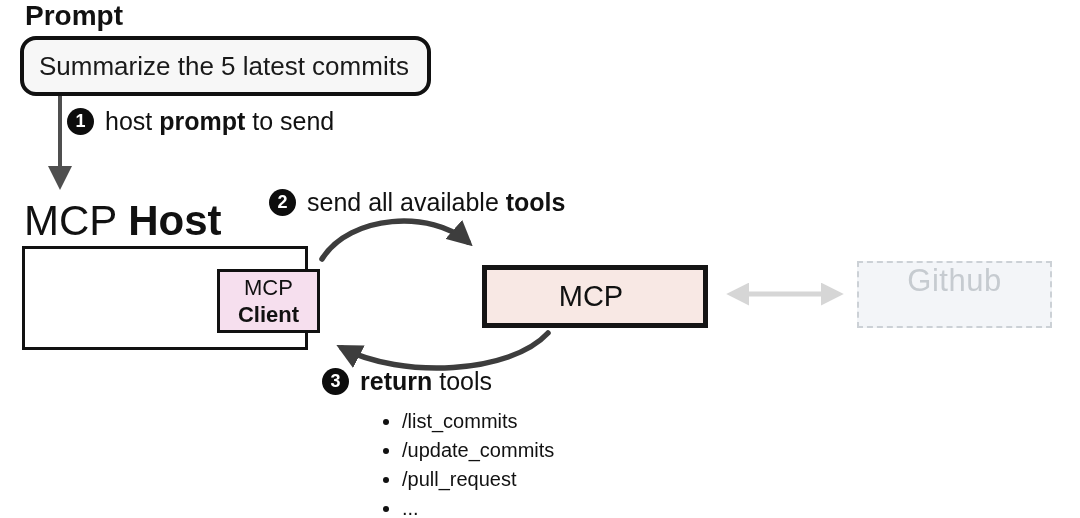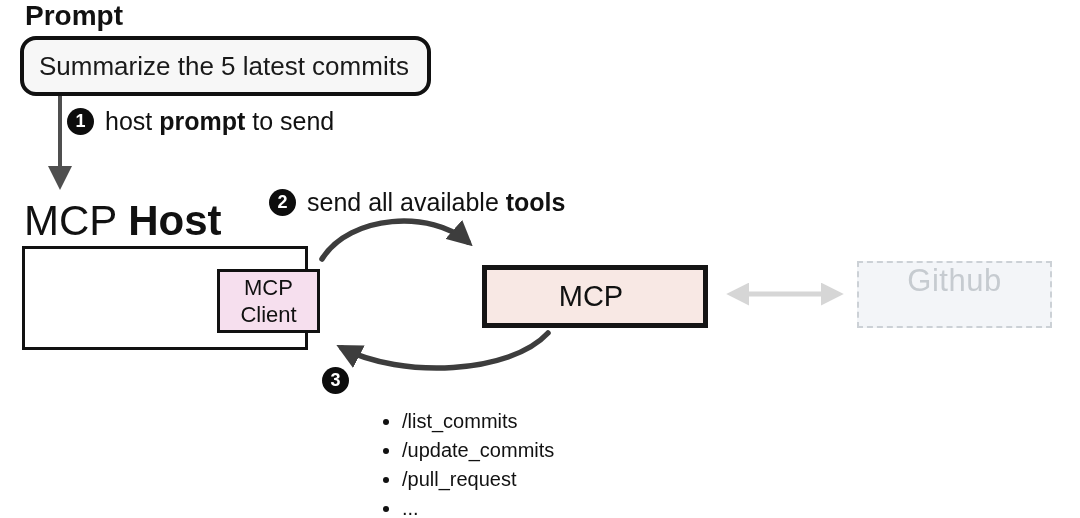--- a/index.html
+++ b/index.html
@@ -69,21 +69,21 @@
     z-index: 2;
   }
   .client-box {
     left: 217px; top: 269px; width: 97px; height: 58px;
     background: var(--client-box-bg); border: 3px solid var(--ink);
     z-index: 3;
     display: flex; flex-direction: column; align-items: center; justify-content: center;
     font-size: 22px; line-height: 1.23; color: var(--ink); font-weight: 400;
     text-align: center;
   }
-  .client-box b { font-weight: 400; }
+  .client-box b { font-weight: 700; }
 
   .server-box {
     left: 482px; top: 265px; width: 216px; height: 53px;
     background: var(--server-box-bg); border: 5px solid #151515;
     z-index: 2;
     display: flex; align-items: center; justify-content: center;
     font-size: 29px; font-weight: 400; color: var(--ink);
   }
   .server-box b { font-weight: 700; }
 
@@ -138,20 +138,21 @@
     <span><span>host </span><b>prompt</b><span> to send</span></span>
   </div>
 
   <div class="abs step step2">
     <span class="badge">2</span>
     <span><span>send all available </span><b>tools</b><span></span></span>
   </div>
 
   <div class="abs step step3">
     <span class="badge">3</span>
+    <span><span></span><b>return</b><span> tools</span></span>
   </div>
 
   <div class="abs host-label"><span>MCP</span> <b>Host</b></div>
 
   <div class="abs host-box"></div>
 
   <div class="abs client-box">
       <span>MCP</span>
       <b>Client</b>
     </div>

